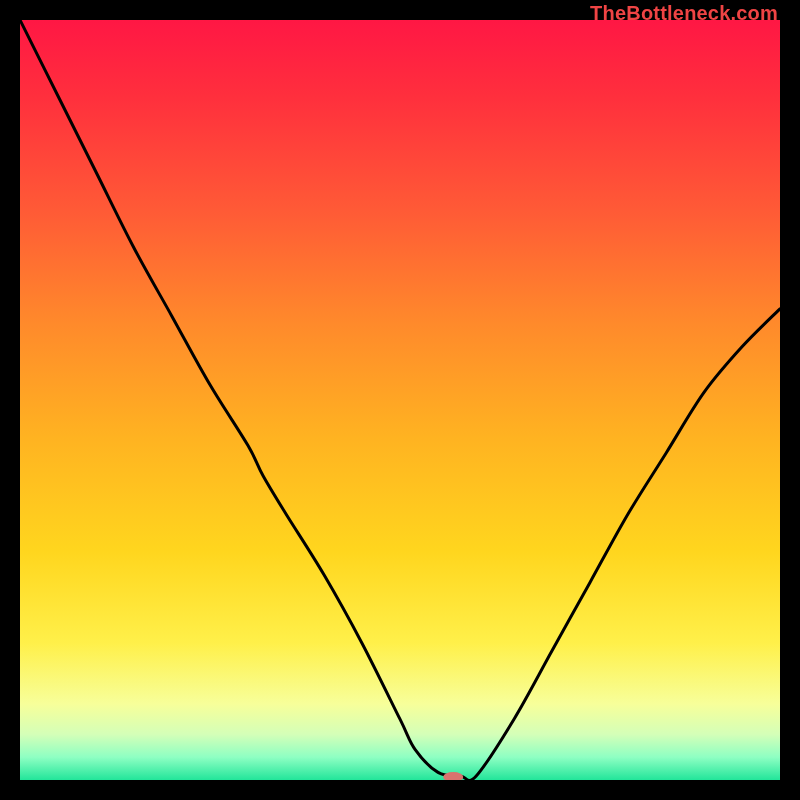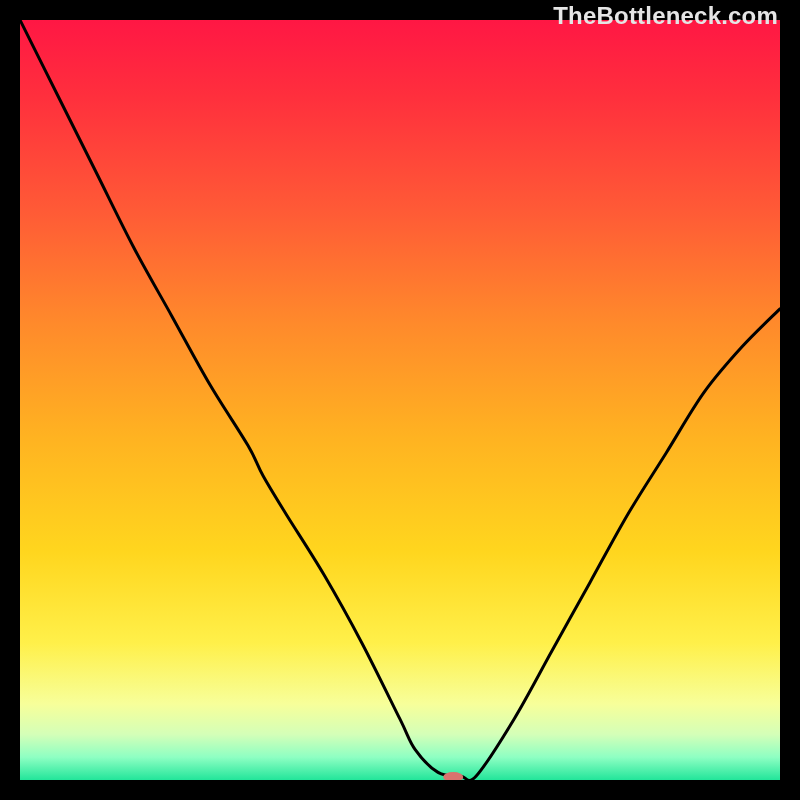--- a/index.html
+++ b/index.html
@@ -24,23 +24,23 @@
     left: 20px;
     top: 20px;
     width: 760px;
     height: 760px;
     overflow: hidden;
   }
   .watermark {
     position: absolute;
     top: 2px;
     right: 22px;
-    font-size: 24px;
+    font-size: 20px;
     font-weight: 600;
-    color: #e5e5e5;
+    color: #ef4444;
     letter-spacing: 0.2px;
     user-select: none;
   }
 </style>
 </head>
 <body>
 
 <div class="frame">
   <div class="plot">
     <svg id="chart-svg" width="760" height="760" viewBox="0 0 760 760" preserveAspectRatio="none">

